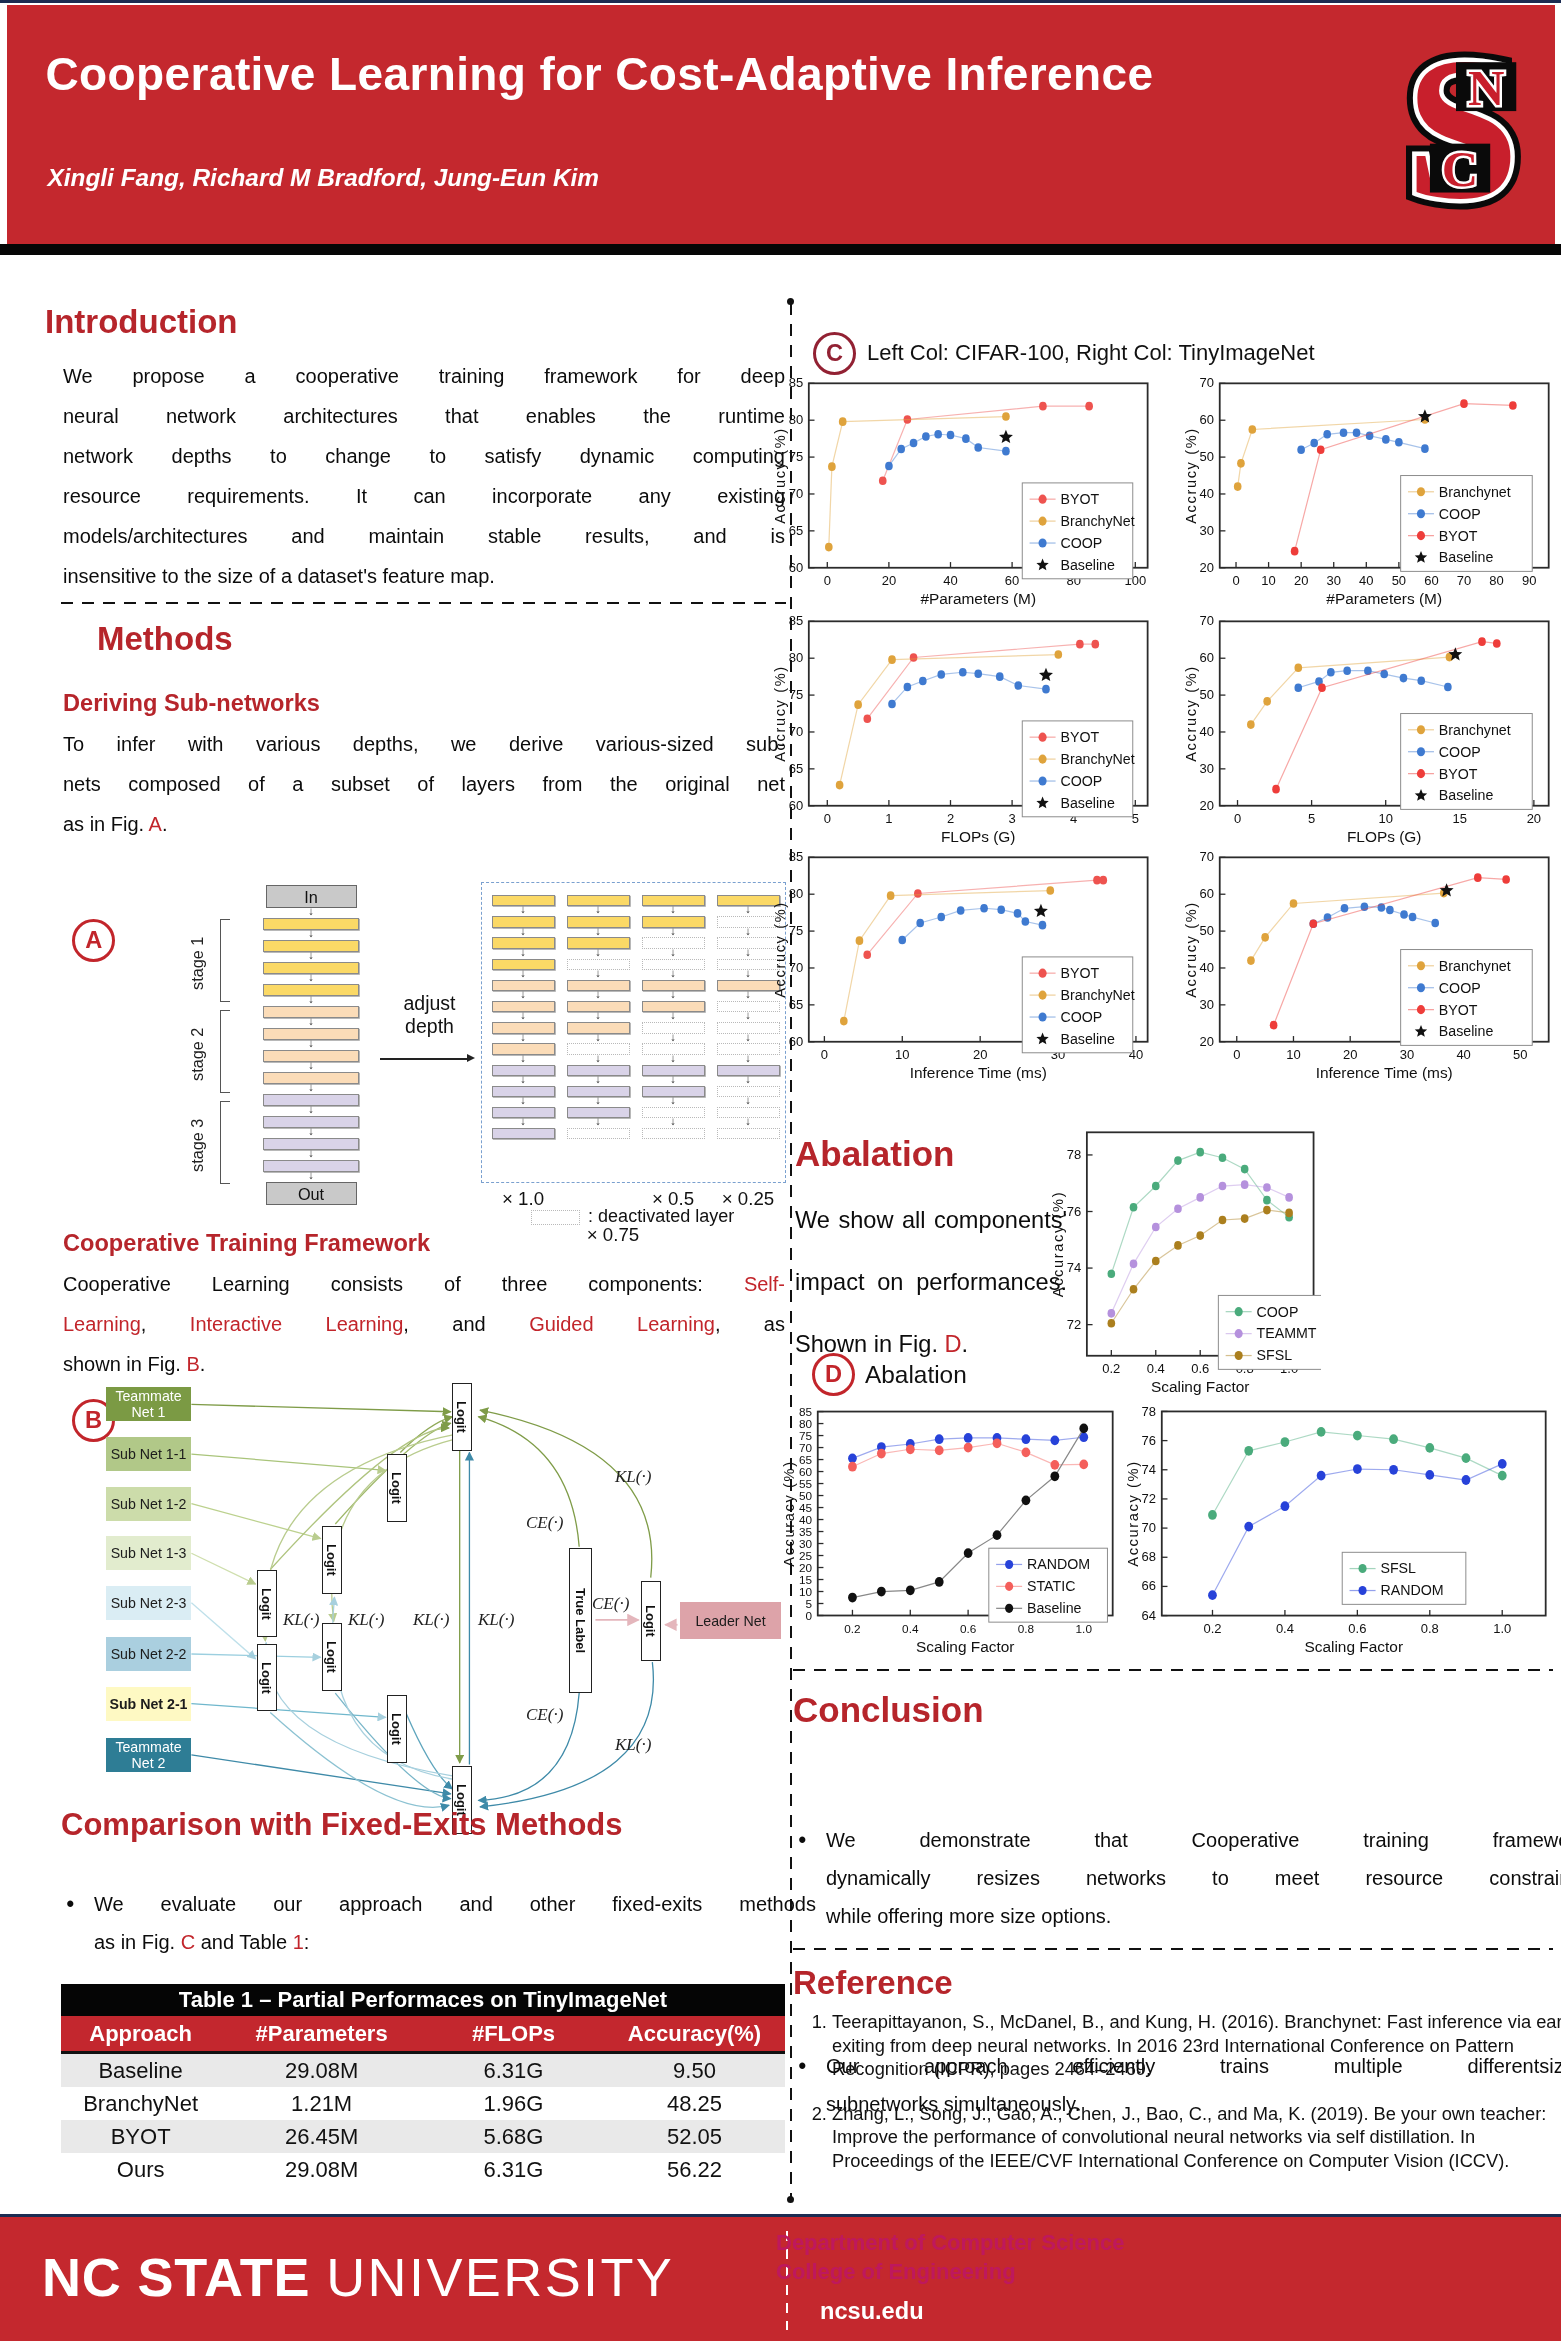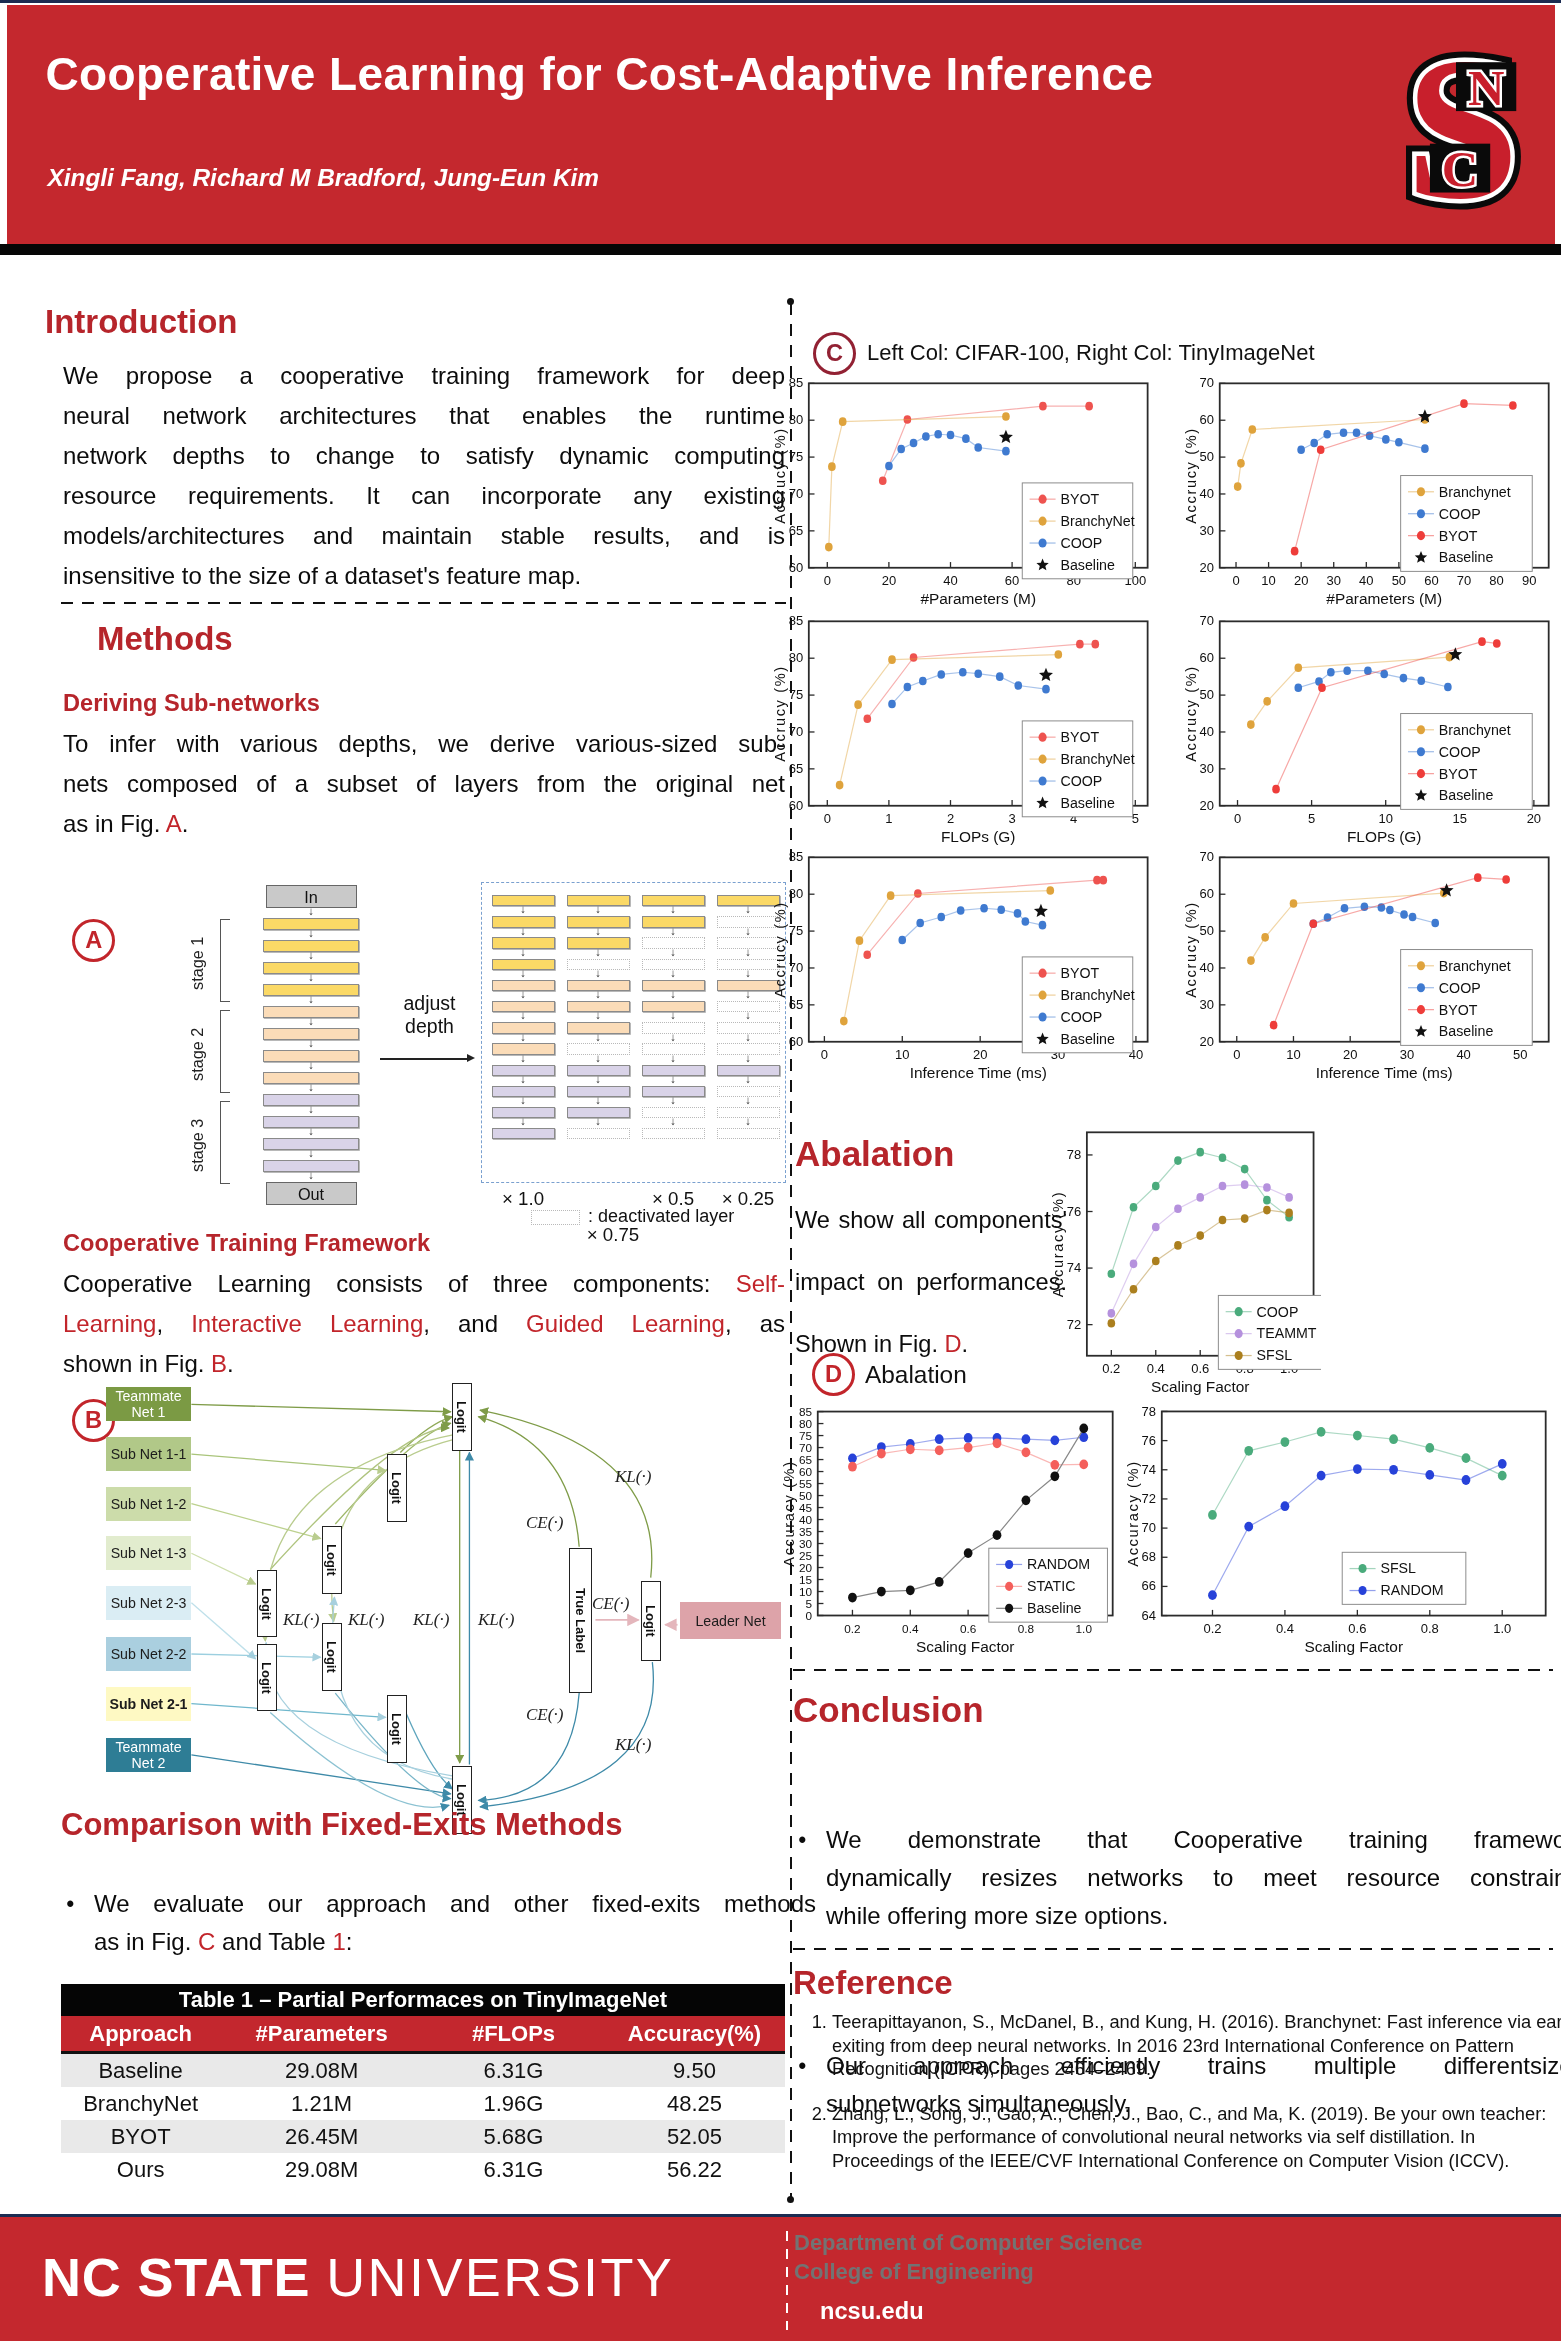--- a/index.html
+++ b/index.html
@@ -12,27 +12,27 @@
   .hdr-black{left:0;top:244px;width:1561px;height:10.6px;background:#060606;}
   .hdr-title{left:39px;top:42px;width:1138px;color:#fff;font-size:46px;font-weight:600;letter-spacing:0.4px;}
   .hdr-auth{left:41px;top:159px;color:#fff;font-size:24.4px;font-weight:700;font-style:italic;}
   .ftr-line{left:0;top:2214px;width:1561px;height:3.3px;background:#1b2c52;}
   .ftr{left:0;top:2217px;width:1561px;height:125px;background:#c4282e;}
   .ftr-brand{left:42px;top:2246px;color:#fff;font-size:54px;letter-spacing:0.8px;}
   .ftr-brand b{font-weight:800;margin-top:8px;}
   .ftr-brand span.lt{font-weight:400;letter-spacing:2.4px;}
   .ftr-dash{left:786px;top:2231px;height:99px;width:2.4px;
             background:repeating-linear-gradient(180deg,#fff 0 9.8px,transparent 9.8px 18px);}
-  .ftr-dept{left:794px;top:2228px;color:#737373;font-size:22px;font-weight:600;line-height:29px;}
+  .ftr-dept{left:776px;top:2228px;color:#be185d;font-size:22px;font-weight:600;line-height:29px;}
   .ftr-url{left:820px;top:2298px;color:#fff;font-size:23.6px;font-weight:800;}
   
   .h1{font-size:33px;font-weight:800;color:#b6252b;}
   .h1b{font-size:31px;font-weight:800;color:#b6252b;}
   .h2{font-size:23.6px;font-weight:800;color:#b6252b;}
-  .para{font-size:24px;line-height:40px;color:#0c0c0c;}
+  .para{font-size:20px;line-height:40px;color:#0c0c0c;}
   .para .rl{text-align:justify;text-align-last:justify;}
   .para .rl.last{text-align-last:left;}
   .r{color:#c2252b;}
   .dashh{height:2.4px;background:repeating-linear-gradient(90deg,#111 0 12.2px,transparent 12.2px 21px);}
   .dashv{width:2.4px;background:repeating-linear-gradient(180deg,#111 0 12.2px,transparent 12.2px 21px);}
   .dot{width:7.3px;height:7.3px;border-radius:50%;background:#111;}
   .circ{width:37px;height:37px;border:3.3px solid #c2252b;border-radius:50%;color:#c2252b;
         font-size:23.6px;font-weight:800;display:flex;align-items:center;justify-content:center;background:#fff;}
   .circ.dark{border-color:#922133;color:#922133;}
   .figcap{font-size:22px;color:#111;}

